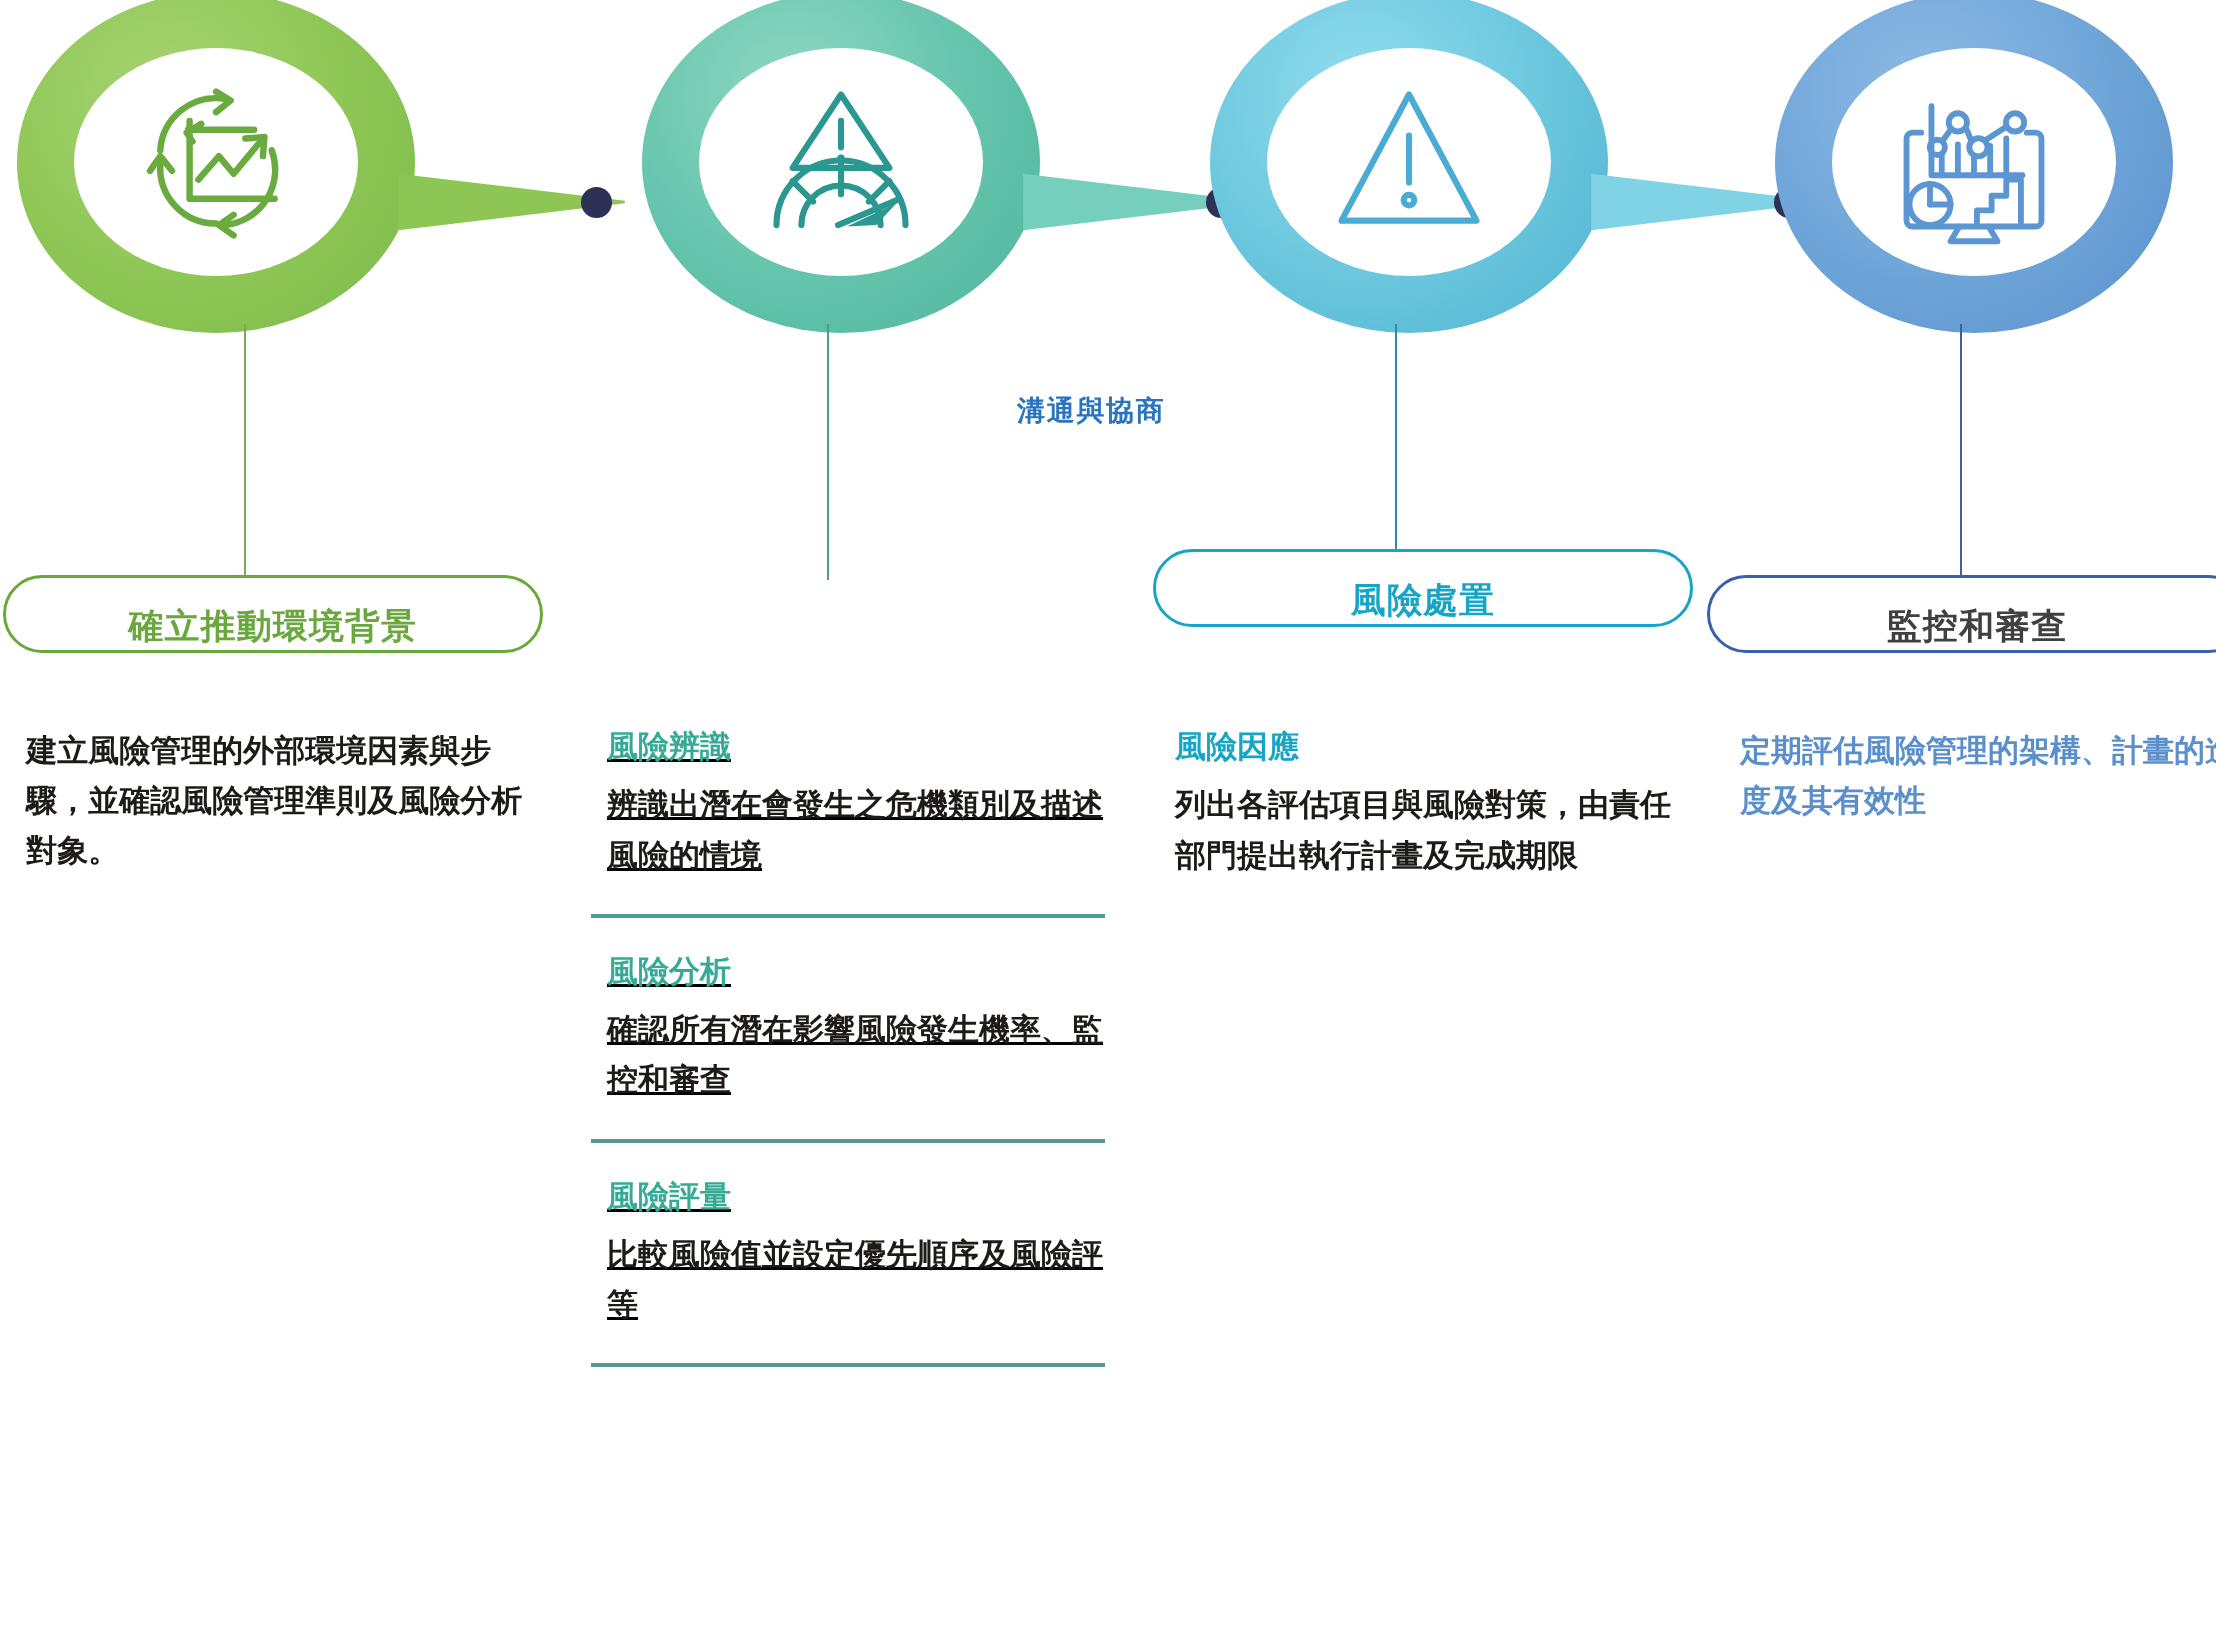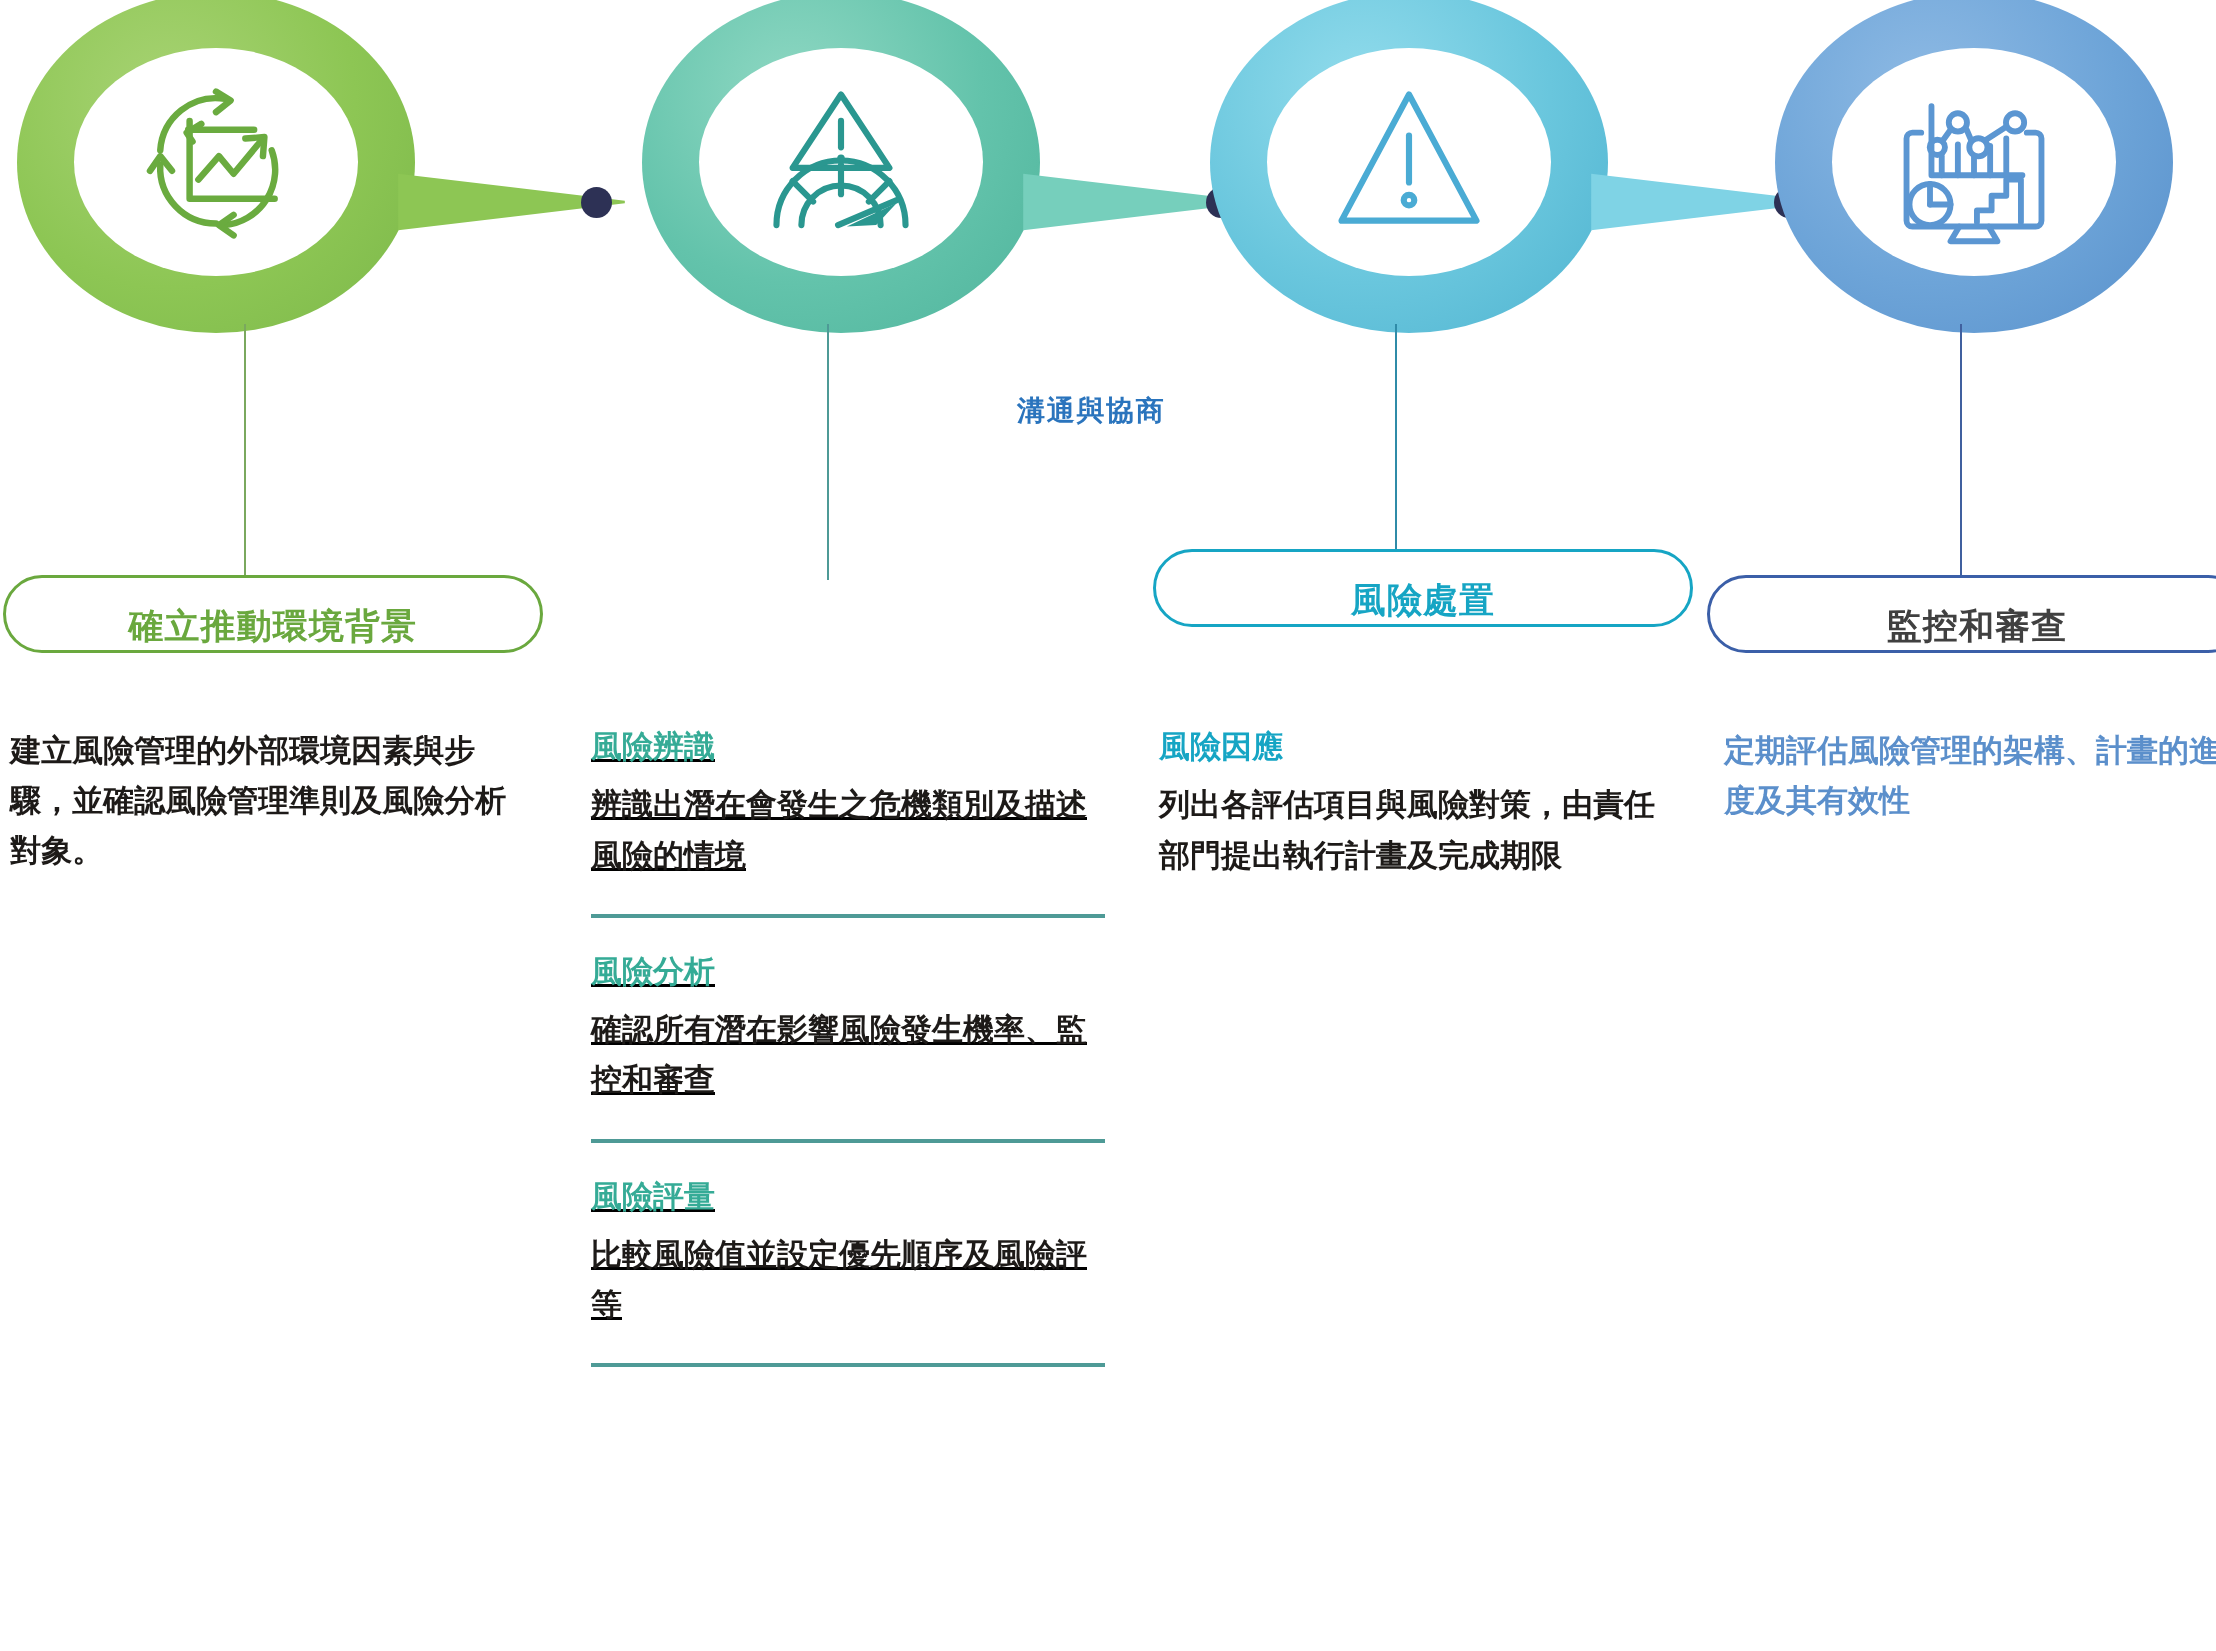--- a/index.html
+++ b/index.html
@@ -54,21 +54,21 @@
     background:#fff;
     display:flex; align-items:flex-end; justify-content:center;
   }
   .pill-label {
     font-size:35px; font-weight:bold; letter-spacing:1.1px;
     white-space:nowrap;
   }
 
   
   .col { position:absolute; width:514px; }
-  .block { margin-bottom:0; }
+  .block { margin-bottom:0;margin-left:16px; }
   .sub-head {
     font-size:31px; font-weight:bold; line-height:1.35;
     margin:0 0 12.5px 0;
   }
   .body-txt {
     font-size:31px; font-weight:bold; color:#1d1a18;
     line-height:1.62; margin:0;
     text-align:left;
   }
   .body-txt.blue { color:#5b8fcb; }

